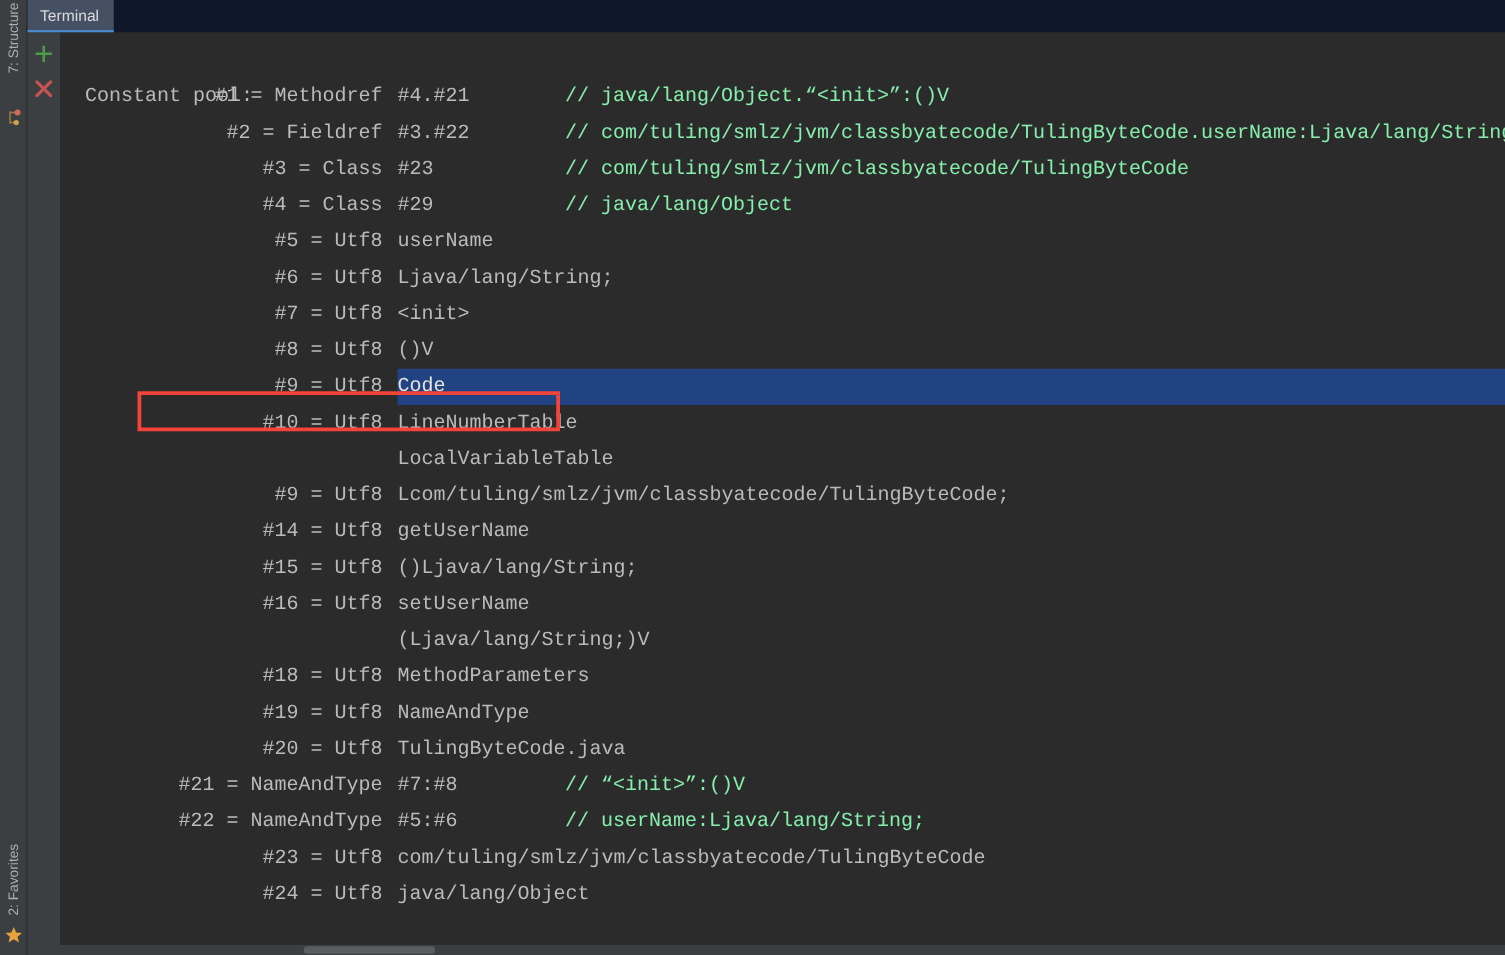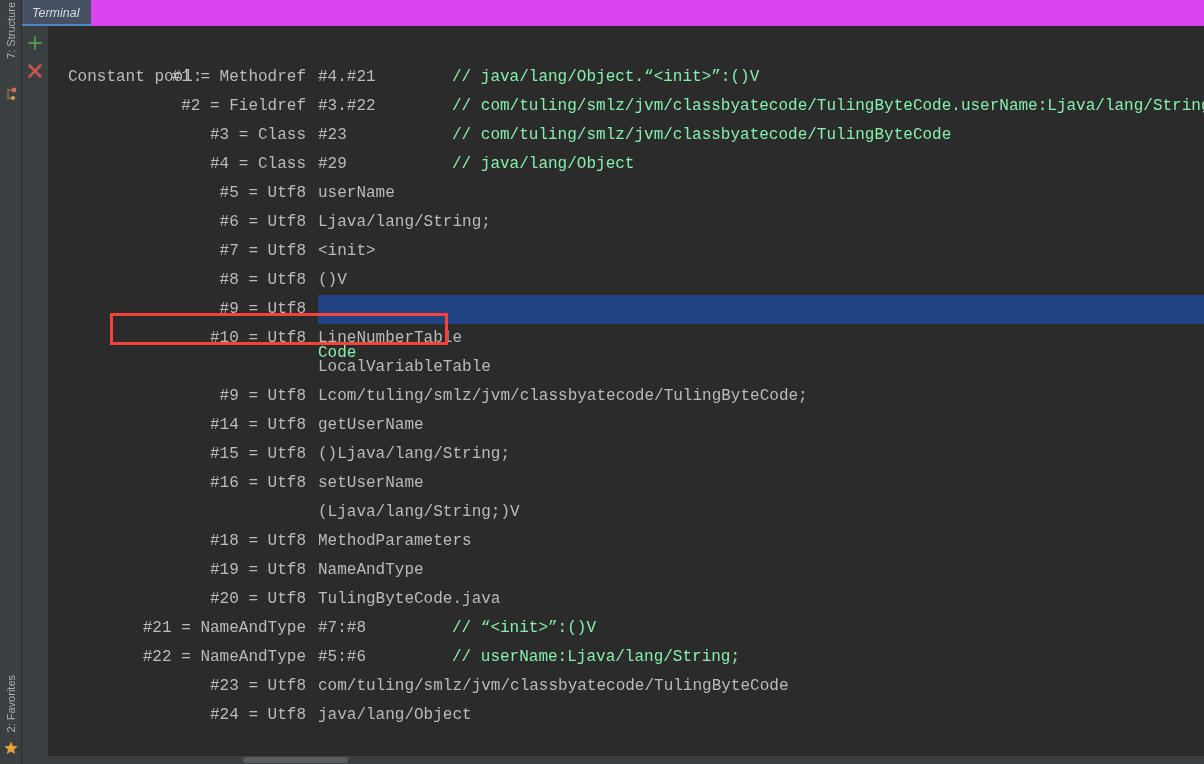--- a/index.html
+++ b/index.html
@@ -65,22 +65,21 @@
     position: absolute;
     left: 22px; top: 0;
     width: 1182px;
     height: 764px;
   }
   .tw-header {
     position: absolute;
     left: 0; top: 0;
     width: 1182px;
     height: 26px;
-    background: #d946ef;
-    font-style: italic;
+    background: #0f172a;
   }
   .tw-tab {
     position: absolute;
     left: 0; top: 0;
     height: 26px;
     line-height: 26px;
     padding: 0 12px 0 10px;
     color: #d8dbe0;
     font-family: "Liberation Sans", sans-serif;
     font-size: 12.5px;
@@ -163,22 +162,21 @@
   .sel-band {
     position: absolute;
     left: 270px;
     top: 0;
     height: 29px;
     width: 886px;
     background: #214283;
   }
   .line.selected .val {
     z-index: 2;
-    color: #86efac;
-    margin-top: 44px;
+    color: #e5e5e5;
   }
 
   
   .red-box {
     position: absolute;
     left: 62px;
     top: 287px;
     width: 338px;
     height: 32px;
     border: 3px solid #f4433a;

